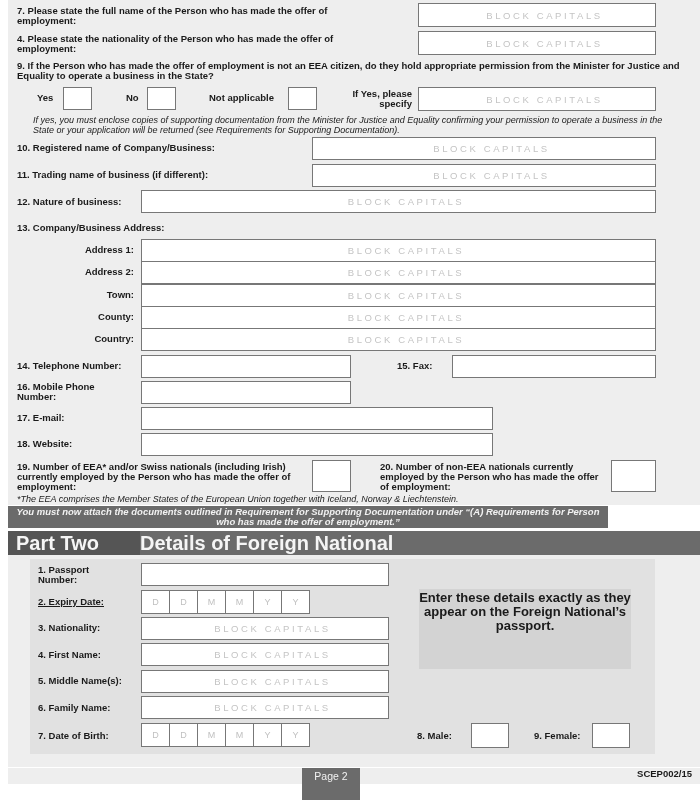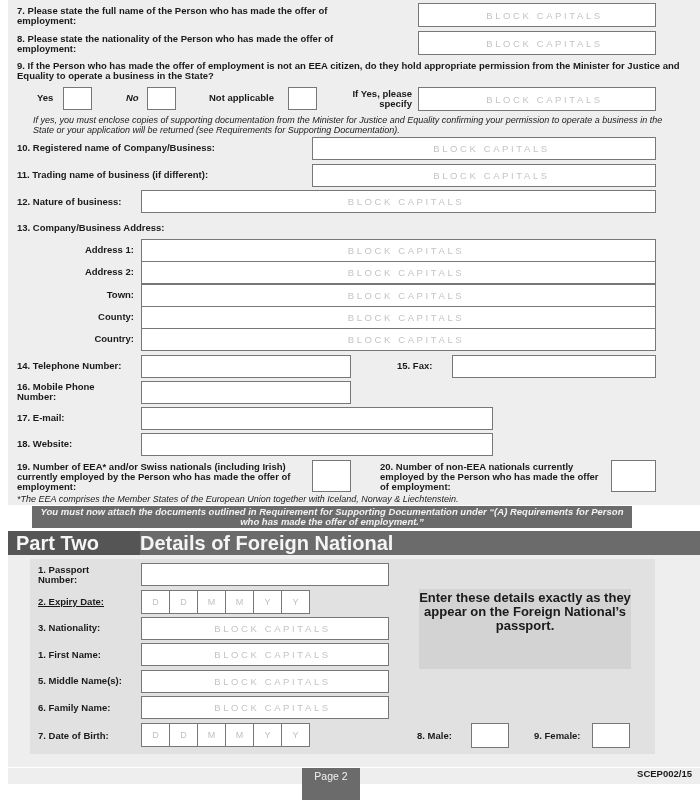--- a/index.html
+++ b/index.html
@@ -5,21 +5,21 @@
   * { box-sizing: border-box; margin: 0; padding: 0; }
   html, body { width: 700px; height: 800px; background: #ffffff; overflow: hidden; }
   body { font-family: "Liberation Sans", sans-serif; color: #1a1a1a; position: relative; }
   .panel { position: absolute; left: 8px; top: 0; width: 692px; height: 505px; background: #eeeeee; }
   .lbl { position: absolute; font-size: 9.5px; font-weight: bold; line-height: 10px; color: #1a1a1a; }
   .lbl.r { text-align: right; }
   .box { position: absolute; background: #ffffff; border: 1px solid #777777; display: flex; align-items: center; justify-content: center; padding-left: 15px; }
   .box .ph { font-size: 9.5px; letter-spacing: 2.6px; color: #c4c4c4; }
   .chk { position: absolute; background: #ffffff; border: 1px solid #777777; }
   .italic { position: absolute; font-size: 9px; font-style: italic; line-height: 10px; color: #222; }
-  .banner { position: absolute; left: 8px; top: 506px; width: 600px; height: 22px; background: #6b6b6b; color: #f2f2f2; font-size: 9.5px; font-style: italic; font-weight: bold; text-align: center; line-height: 10px; padding-top: 1px; margin-left: 24px; }
+  .banner { position: absolute; left: 8px; top: 506px; width: 600px; height: 22px; background: #6b6b6b; color: #f2f2f2; font-size: 9.5px; font-style: italic; font-weight: bold; text-align: center; line-height: 10px; padding-top: 1px; }
   .part-bar { position: absolute; left: 8px; top: 531px; width: 692px; height: 24px; background: #6b6b6b; }
   .part-tag { position: absolute; left: 8px; top: 531px; width: 132px; height: 24px; background: #555555; color: #f5f5f5; font-size: 20px; font-weight: bold; line-height: 24px; padding-left: 8px; }
   .part-title { position: absolute; left: 140px; top: 531px; width: 560px; height: 24px; color: #f5f5f5; font-size: 20px; font-weight: bold; line-height: 24px; text-align: left; }
   .panel2 { position: absolute; left: 8px; top: 555px; width: 692px; height: 212px; background: #eeeeee; }
   .inner2 { position: absolute; left: 30px; top: 559px; width: 625px; height: 195px; background: #e1e1e1; }
   .note { position: absolute; left: 419px; top: 589px; width: 212px; height: 80px; background: #d3d3d3; font-size: 13px; font-weight: bold; text-align: center; line-height: 14px; padding-top: 2px; color: #1a1a1a; }
   .date { position: absolute; display: flex; }
   .date .cell { width: 29px; height: 24px; background: #fff; border: 1px solid #777; margin-right: -1px; font-size: 9px; color: #c0c0c0; display: flex; align-items: center; justify-content: center; }
   .footer { position: absolute; left: 8px; top: 768px; width: 692px; height: 16px; background: #eeeeee; }
   .page { position: absolute; left: 302px; top: 768px; width: 58px; height: 34px; background: #6b6b6b; color: #f2f2f2; font-size: 10.5px; text-align: center; line-height: 16px; }
@@ -28,29 +28,29 @@
 </head>
 <body>
 
 <div class="panel"></div>
 
 <div class="lbl" style="left:17px;top:6px;width:370px;">7. Please state the full name of the Person who has made the offer of employment:</div>
 <div class="box" style="left:418px;top:3px;width:238px;height:24px;">
     <span class="ph">BLOCK CAPITALS</span>
   </div>
 
-<div class="lbl" style="left:17px;top:34px;width:370px;">8. Please state the nationality of the Person who has made the offer of employment:</div>
+<div class="lbl" style="left:17px;top:34px;width:370px;">4. Please state the nationality of the Person who has made the offer of employment:</div>
 <div class="box" style="left:418px;top:31px;width:238px;height:24px;">
     <span class="ph">BLOCK CAPITALS</span>
   </div>
 
 <div class="lbl" style="left:17px;top:61px;width:670px;">9. If the Person who has made the offer of employment is not an EEA citizen, do they hold appropriate permission from the Minister for Justice and Equality to operate a business in the State?</div>
 <div class="lbl" style="left:37px;top:93px;">Yes</div>
 <div class="chk" style="left:63px;top:87px;width:29px;height:23px;"></div>
-<div class="lbl" style="left:126px;top:93px;font-style:italic;">No</div>
+<div class="lbl" style="left:126px;top:93px;">No</div>
 <div class="chk" style="left:147px;top:87px;width:29px;height:23px;"></div>
 <div class="lbl" style="left:209px;top:93px;">Not applicable</div>
 <div class="chk" style="left:288px;top:87px;width:29px;height:23px;"></div>
 <div class="lbl r" style="left:338px;top:89px;width:74px;">If Yes, please specify</div>
 <div class="box" style="left:418px;top:87px;width:238px;height:24px;">
     <span class="ph">BLOCK CAPITALS</span>
   </div>
 <div class="italic" style="left:33px;top:115px;width:640px;">If yes, you must enclose copies of supporting documentation from the Minister for Justice and Equality confirming your permission to operate a business in the State or your application will be returned (see Requirements for Supporting Documentation).</div>
 
 <div class="lbl" style="left:17px;top:143px;">10. Registered name of Company/Business:</div>
@@ -123,21 +123,21 @@
   <div class="cell">M</div>
   <div class="cell">M</div>
   <div class="cell">Y</div>
   <div class="cell">Y</div>
 </div>
 
 <div class="lbl" style="left:38px;top:623px;">3. Nationality:</div>
 <div class="box" style="left:141px;top:617px;width:248px;height:23px;">
     <span class="ph">BLOCK CAPITALS</span>
   </div>
-<div class="lbl" style="left:38px;top:650px;">1. First Name:</div>
+<div class="lbl" style="left:38px;top:650px;">4. First Name:</div>
 <div class="box" style="left:141px;top:643px;width:248px;height:23px;">
     <span class="ph">BLOCK CAPITALS</span>
   </div>
 <div class="lbl" style="left:38px;top:676px;">5. Middle Name(s):</div>
 <div class="box" style="left:141px;top:670px;width:248px;height:23px;">
     <span class="ph">BLOCK CAPITALS</span>
   </div>
 <div class="lbl" style="left:38px;top:703px;">6. Family Name:</div>
 <div class="box" style="left:141px;top:696px;width:248px;height:23px;">
     <span class="ph">BLOCK CAPITALS</span>

